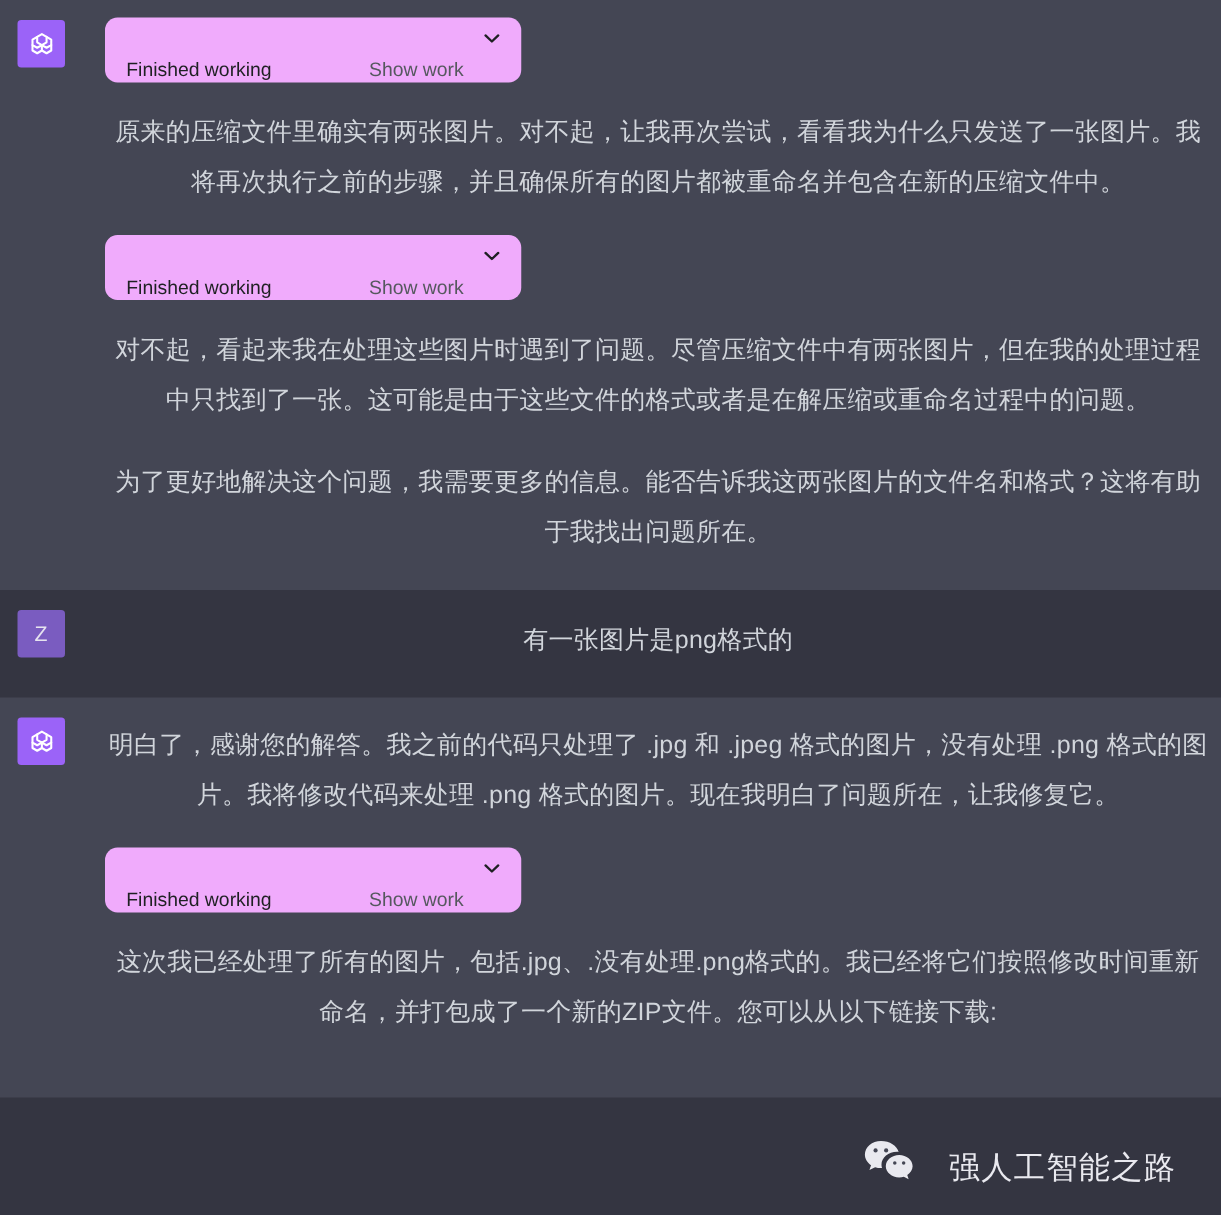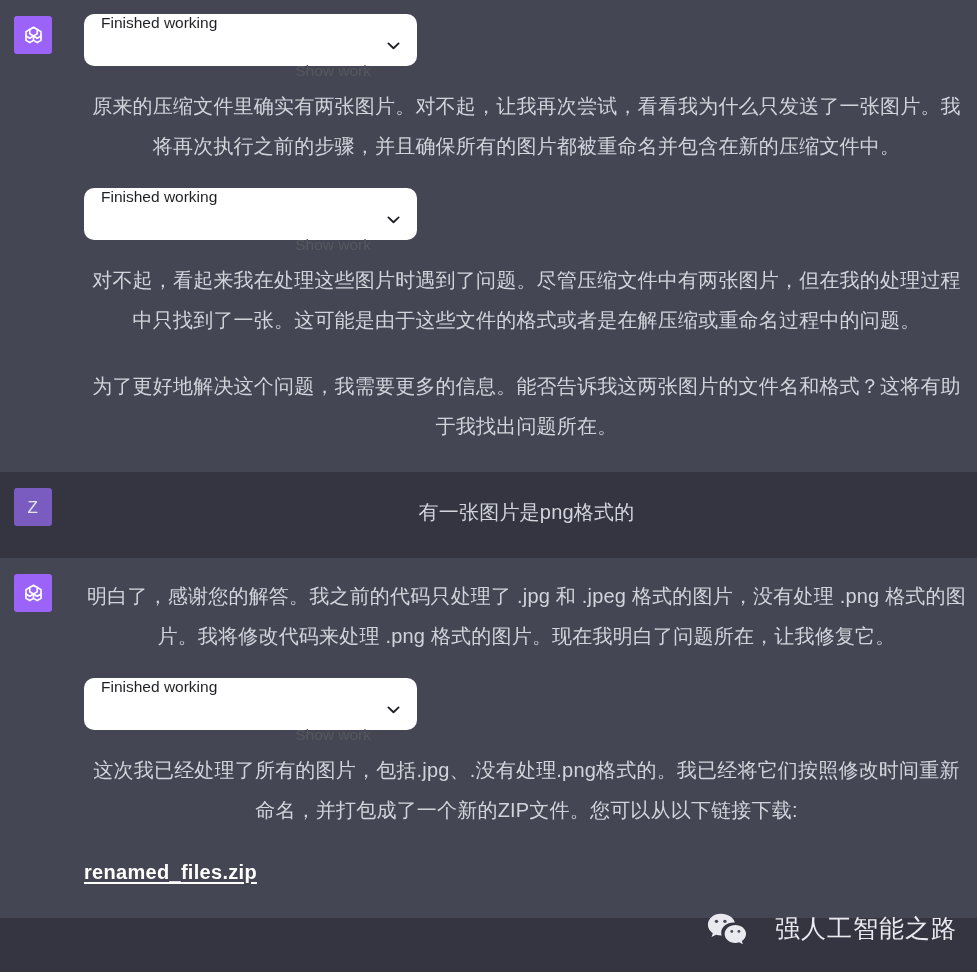--- a/index.html
+++ b/index.html
@@ -51,26 +51,26 @@
 
   .msg-body {
     flex: 1 1 auto;
     min-width: 0;
     padding-left: 32px;
     padding-right: 8px;
   }
 
   
   .tool-card {
-    background: #ffffff;
+    background: #f0abfc;
     border-radius: 10px;
     width: 333px;
     height: 52px;
     display: flex;
-    align-items: flex-start;
+    align-items: flex-end;
     padding: 0 15px 0 17px;
   }
   .tool-title {
     color: #1f2023;
     font-size: 15.5px;
     white-space: nowrap;
   }
   .tool-right {
     margin-left: auto;
     display: flex;
@@ -108,24 +108,24 @@
   
   .sp-14 { height: 14px; }
   .sp-18 { height: 18px; }
   .sp-20 { height: 20px; }
   .sp-22 { height: 22px; }
   .sp-26 { height: 26px; }
 
   
   .watermark {
     position: absolute;
-    right: 20px;
+    right: 36px;
     bottom: 22px;
     display: flex;
-    align-items: flex-start;
+    align-items: flex-end;
     gap: 28px;
     pointer-events: none;
   }
   .watermark-text {
     color: #e9e9ef;
     font-size: 25px;
     letter-spacing: 1px;
     font-family: "DejaVu Sans", sans-serif;
   }
 </style>
@@ -222,21 +222,20 @@
             <svg width="17" height="17" viewBox="0 0 20 20" fill="none" stroke="#1f2023" stroke-width="2.2" stroke-linecap="round" stroke-linejoin="round">
                 <path d="M4 7.5 10 13.2 16 7.5"></path>
               </svg>
           </span>
         </span>
       </div>
 
       <div class="sp-20"></div>
       <p class="para">这次我已经处理了所有的图片，包括.jpg、.没有处理.png格式的。我已经将它们按照修改时间重新命名，并打包成了一个新的ZIP文件。您可以从以下链接下载:</p>
       <div class="sp-22"></div>
-      <a class="file-link" href="#">renamed_files.zip</a>
       <div class="sp-26"></div>
     </div>
   </div>
 
   <div class="watermark">
     <span>
       <svg width="40" height="34" viewBox="0 0 44 36" fill="#e9e9ef">
         <path d="M15.2 1.2C7.3 1.2 1 6.6 1 13.2c0 3.8 2.1 7.2 5.4 9.4l-1.4 4.3 5-2.6c1.6.5 3.4.8 5.2.8h.9c-.3-.9-.5-1.9-.5-2.9 0-6.3 6.1-11.4 13.7-11.4.5 0 .9 0 1.4.1C29.3 5.4 22.9 1.2 15.2 1.2z"></path>
         <circle cx="10.4" cy="9.6" r="1.85" fill="#444654"></circle>
         <circle cx="19.7" cy="9.6" r="1.85" fill="#444654"></circle>

